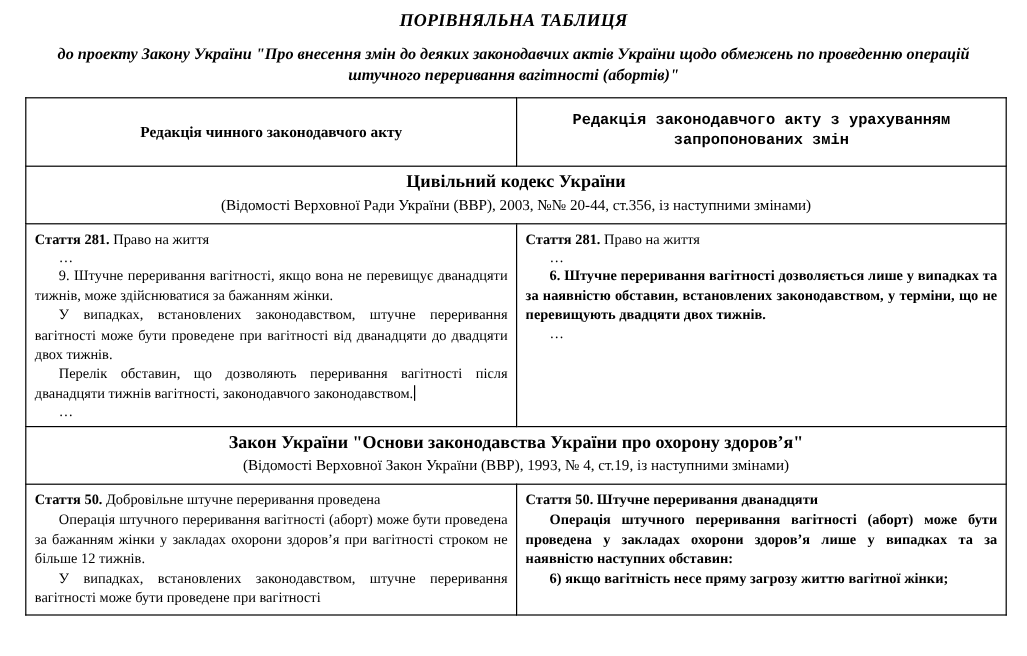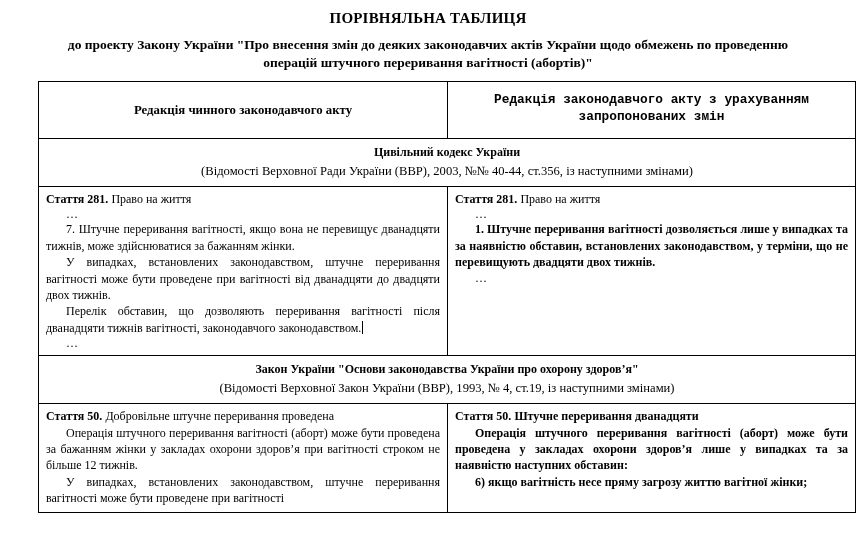--- a/index.html
+++ b/index.html
@@ -22,20 +22,21 @@
     width: 856px;
     height: 547px;
     box-sizing: border-box;
     padding: 0;
   }
 
   
   .doc-title-block {
     width: 856px;
     padding-top: 9px;
+    font-style: italic;
   }
   .doc-title {
     text-align: center;
     font-weight: bold;
     font-size: 15px;
     letter-spacing: 0.2px;
     line-height: 18px;
   }
   .doc-subtitle {
     margin: 9px auto 0 auto;
@@ -43,21 +44,21 @@
     text-align: center;
     font-weight: bold;
     font-size: 13.5px;
     line-height: 18px;
   }
 
   
   .cmp-table {
     border-collapse: collapse;
     table-layout: fixed;
-    margin: 9px 0 0 38px;
+    margin: 9px 0 0 21px;
     width: 817px;
     border: 1.6px solid #000;
   }
   .cmp-table td {
     border: 1.2px solid #000;
     vertical-align: top;
     padding: 0;
   }
 
   col.c-left  { width: 409px; }
@@ -77,21 +78,21 @@
     font-family: Liberation Mono, monospace;
   }
 
   
   .act-row td {
     padding: 5px 10px 6px 10px !important;
   }
   .act-name {
     text-align: center;
     font-weight: bold;
-    font-size: 12px;
+    font-size: 15px;
     line-height: 17px;
   }
   .act-ref {
     text-align: center;
     font-size: 12.6px;
     line-height: 17px;
     margin-top: 2px;
   }
 
   
@@ -143,37 +144,37 @@
     <tbody>
 
       <tr>
         <td class="col-head">Редакція чинного законодавчого акту</td>
         <td class="col-head tall">Редакція законодавчого акту з урахуванням запропонованих змін</td>
       </tr>
 
       <tr class="act-row">
         <td colspan="2">
           <div class="act-name">Цивільний кодекс України</div>
-          <div class="act-ref">(Відомості Верховної Ради України (ВВР), 2003, №№ 40-44, ст.356, із наступними змінами)</div>
+          <div class="act-ref">(Відомості Верховної Ради України (ВВР), 2003, №№ 20-44, ст.356, із наступними змінами)</div>
         </td>
       </tr>
 
       <tr>
         <td class="body-cell">
           <p class="no-ind"><span class="art-no">Стаття 281.</span><span> Право на життя</span></p>
           <p class="dots">…</p>
-          <p>7. Штучне переривання вагітності, якщо вона не перевищує дванадцяти тижнів, може здійснюватися за бажанням жінки.</p>
+          <p>9. Штучне переривання вагітності, якщо вона не перевищує дванадцяти тижнів, може здійснюватися за бажанням жінки.</p>
           <p>У випадках, встановлених законодавством, штучне переривання вагітності може бути проведене при вагітності від дванадцяти до двадцяти двох тижнів.</p>
           <p><span>Перелік обставин, що дозволяють переривання вагітності після дванадцяти тижнів вагітності, законодавчого законодавством.</span><span class="caret"></span></p>
           <p class="dots">…</p>
         </td>
         <td class="body-cell bold">
           <p class="no-ind" style="font-weight:normal;"><span class="art-no">Стаття 281.</span><span> Право на життя</span></p>
           <p class="dots" style="font-weight:normal;">…</p>
-          <p>1. Штучне переривання вагітності дозволяється лише у випадках та за наявністю обставин, встановлених законодавством, у терміни, що не перевищують двадцяти двох тижнів.</p>
+          <p>6. Штучне переривання вагітності дозволяється лише у випадках та за наявністю обставин, встановлених законодавством, у терміни, що не перевищують двадцяти двох тижнів.</p>
           <p class="dots" style="font-weight:normal;">…</p>
         </td>
       </tr>
 
       <tr class="act-row">
         <td colspan="2">
           <div class="act-name">Закон України "Основи законодавства України про охорону здоров’я"</div>
           <div class="act-ref">(Відомості Верховної Закон України (ВВР), 1993, № 4, ст.19, із наступними змінами)</div>
         </td>
       </tr>

